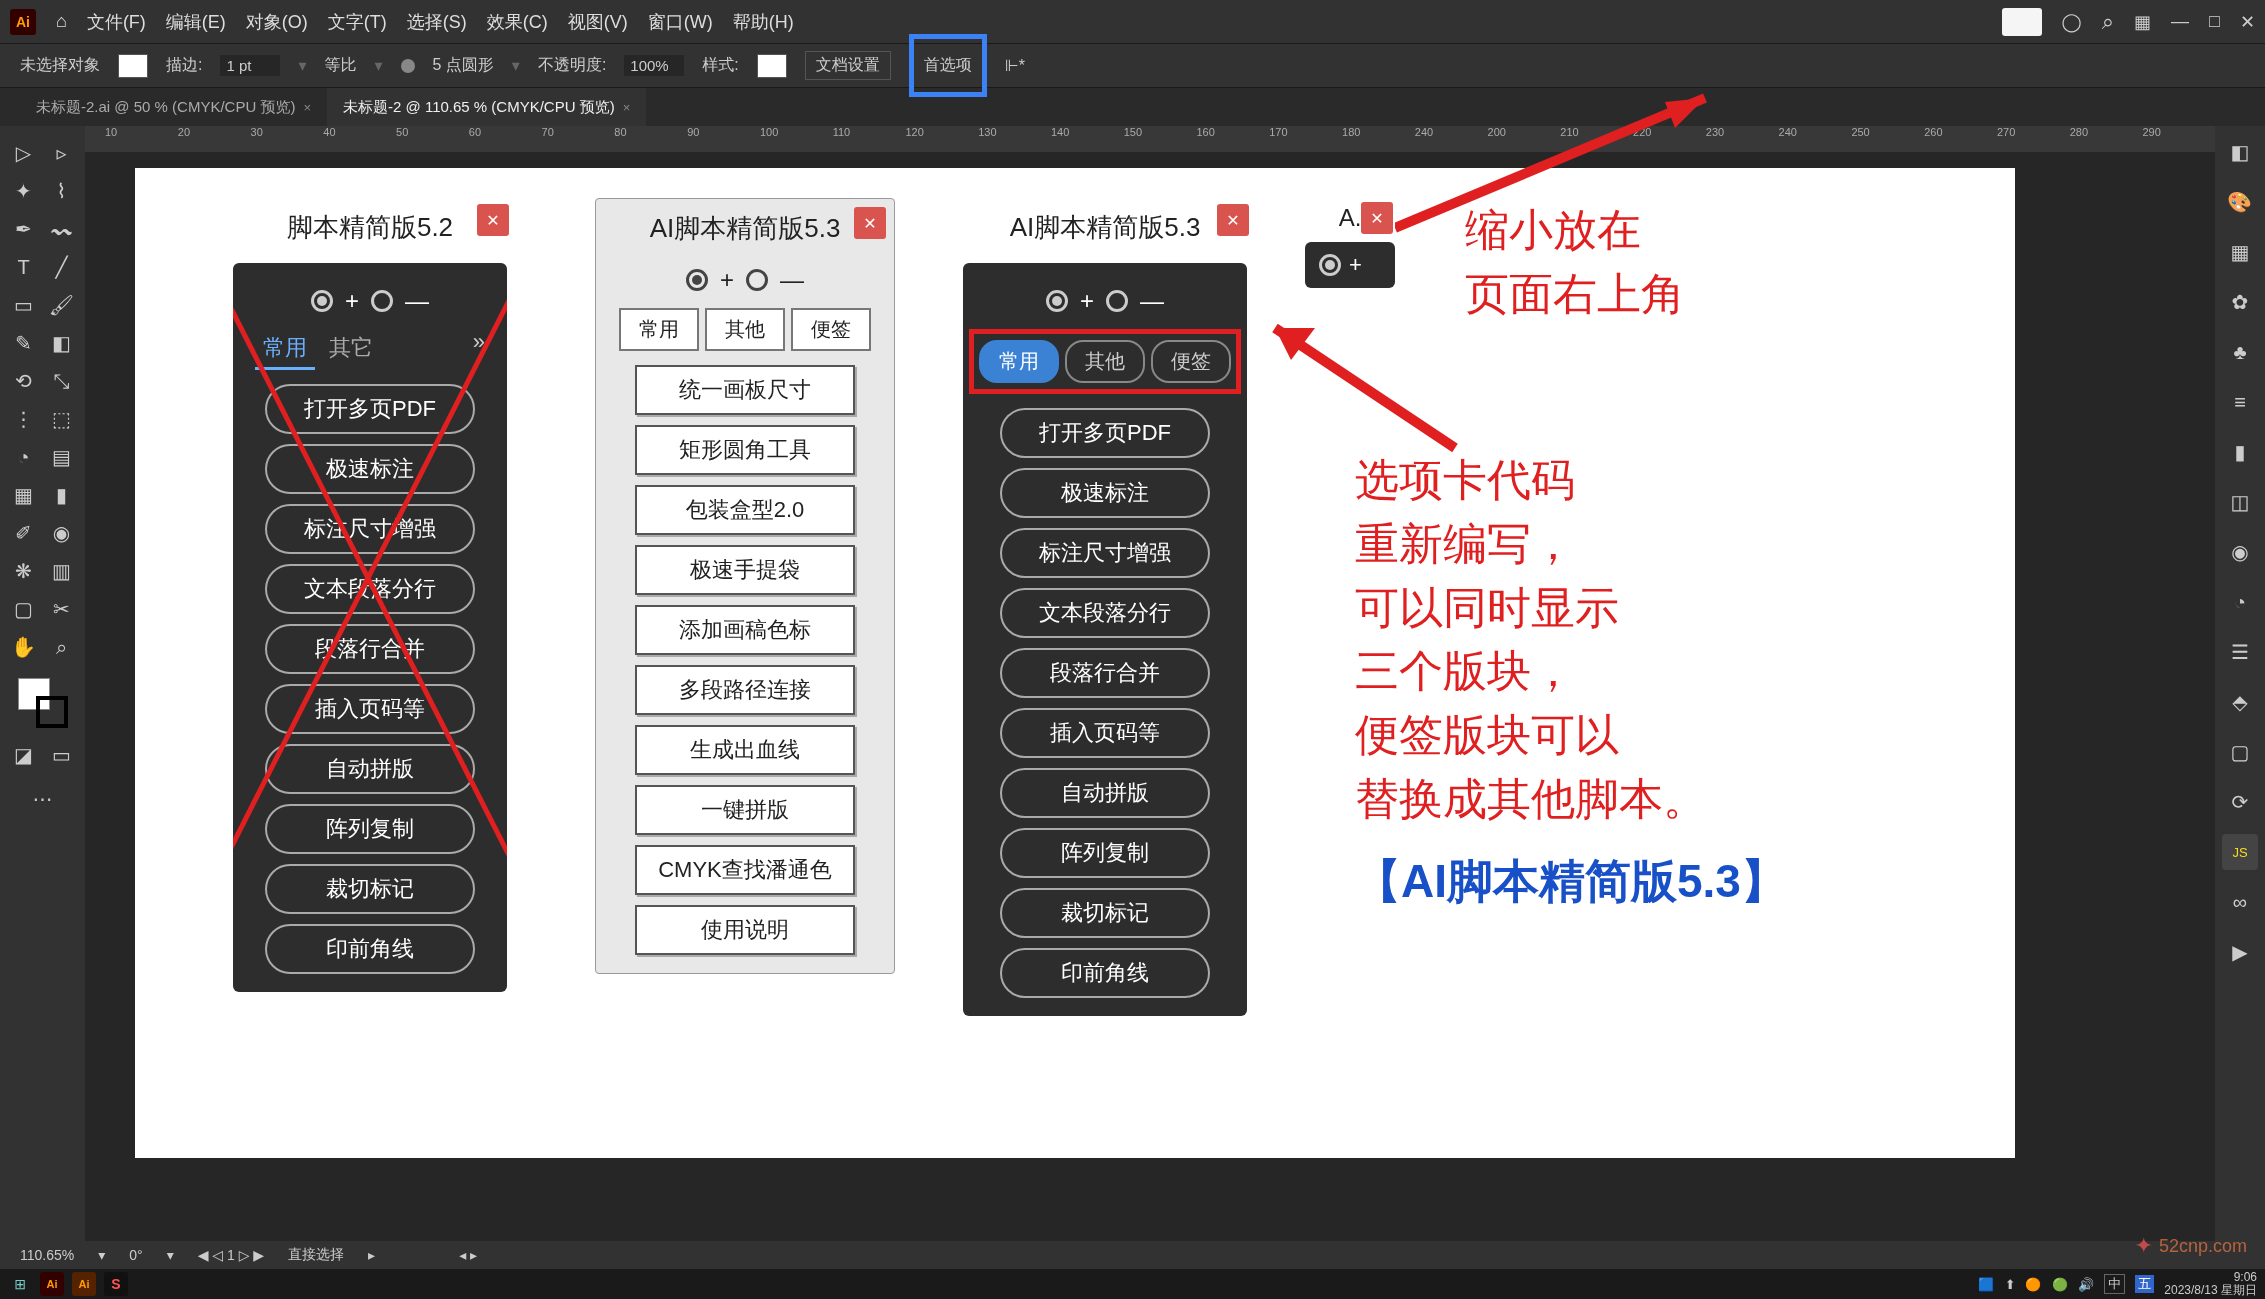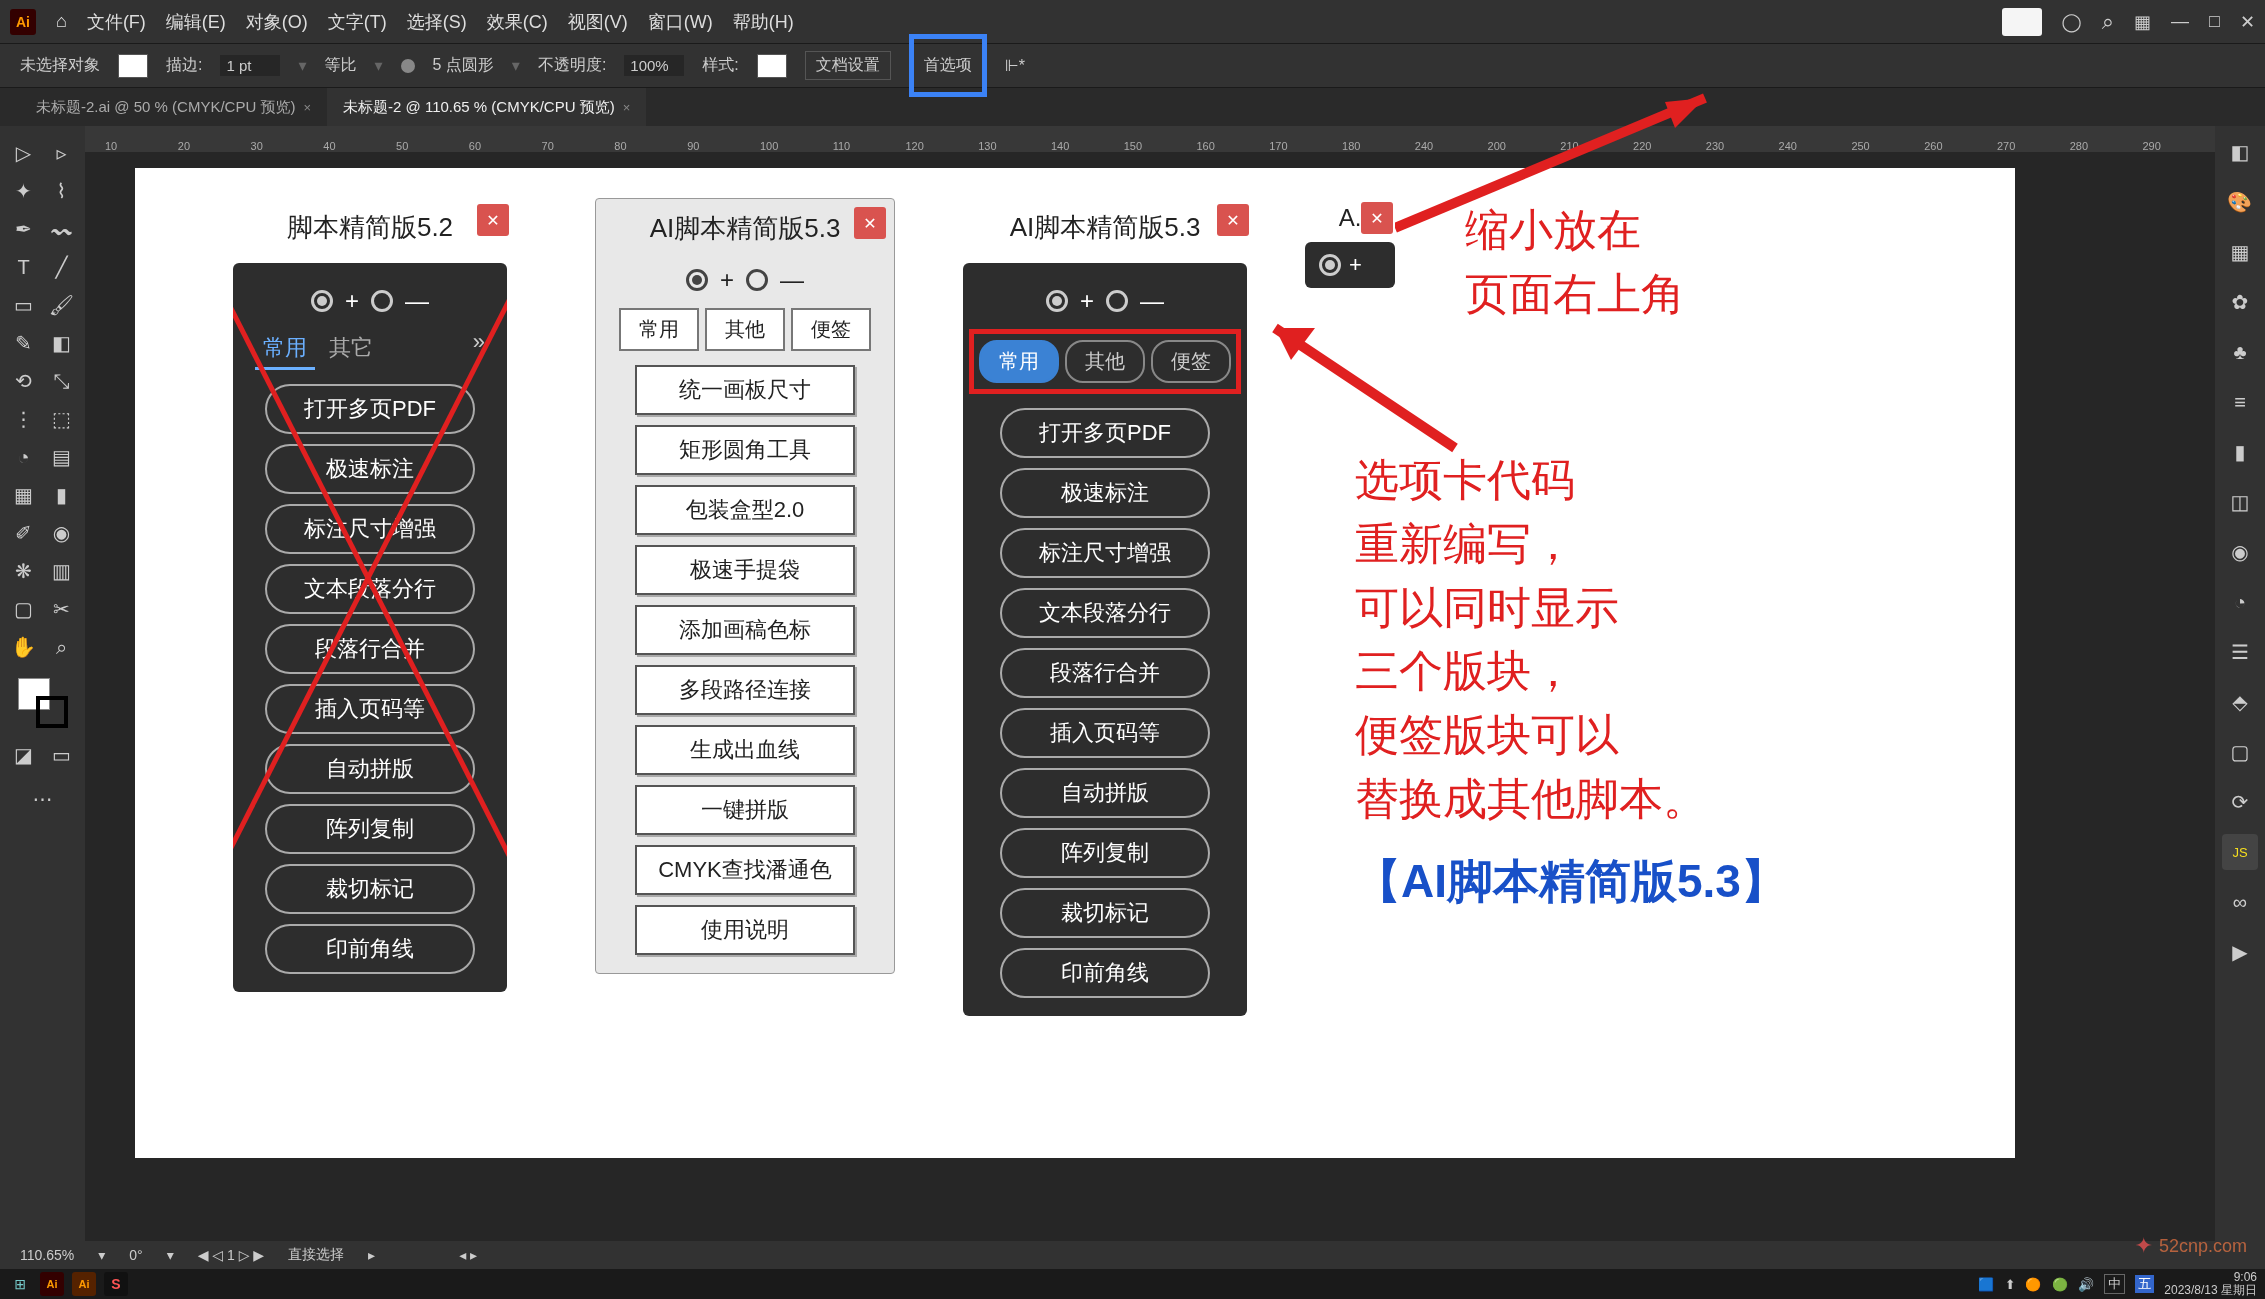--- a/index.html
+++ b/index.html
@@ -14,21 +14,21 @@
 .optionsbar { height:44px; background:#323232; display:flex; align-items:center; padding:0 20px; gap:18px; border-bottom:1px solid #1a1a1a; font-size:16px; color:#ccc; }
 .opt-swatch { width:30px; height:24px; background:#fff; border:1px solid #555; }
 .opt-input { background:#262626; color:#ccc; border:none; padding:2px 6px; width:60px; font-size:15px; }
 .opt-sep { color:#666; }
 
 .tabbar { height:38px; background:#2a2a2a; display:flex; align-items:center; padding-left:20px; font-size:15px; color:#aaa;text-align:center; }
 .doc-tab { padding:0 16px; height:38px; display:flex; align-items:center; gap:8px; }
 .doc-tab.active { background:#323232; color:#eee; }
 .tab-close { font-size:13px; color:#888; }
 
-.ruler-h { position:absolute; left:85px; top:126px; right:50px; height:26px; background:#383838; color:#aaa; font-size:11px; display:flex; align-items:flex-end; overflow:hidden; padding-left:20px; }
+.ruler-h { position:absolute; left:85px; top:126px; right:50px; height:26px; background:#383838; color:#aaa; font-size:11px; display:flex; overflow:hidden; padding-left:20px; }
 .ruler-h span { width:90px; display:inline-block; }
 
 .toolbox { position:absolute; left:0; top:126px; width:85px; bottom:58px; background:#323232; display:flex; flex-direction:column; align-items:center; padding-top:8px; }
 .tool-row { display:flex; }
 .tool { width:38px; height:38px; display:flex; align-items:center; justify-content:center; color:#ccc; font-size:20px; cursor:pointer; }
 .fill-stroke { margin-top:12px; width:50px; height:50px; position:relative; }
 .fill-box { width:32px; height:32px; background:#fff; border:1px solid #888; position:absolute; top:0; left:0; }
 .stroke-box { width:32px; height:32px; background:transparent; border:4px solid #000; position:absolute; bottom:0; right:0; }
 
 .right-panels { position:absolute; right:0; top:126px; width:50px; bottom:58px; background:#323232; display:flex; flex-direction:column; align-items:center; padding-top:8px; gap:14px; }

